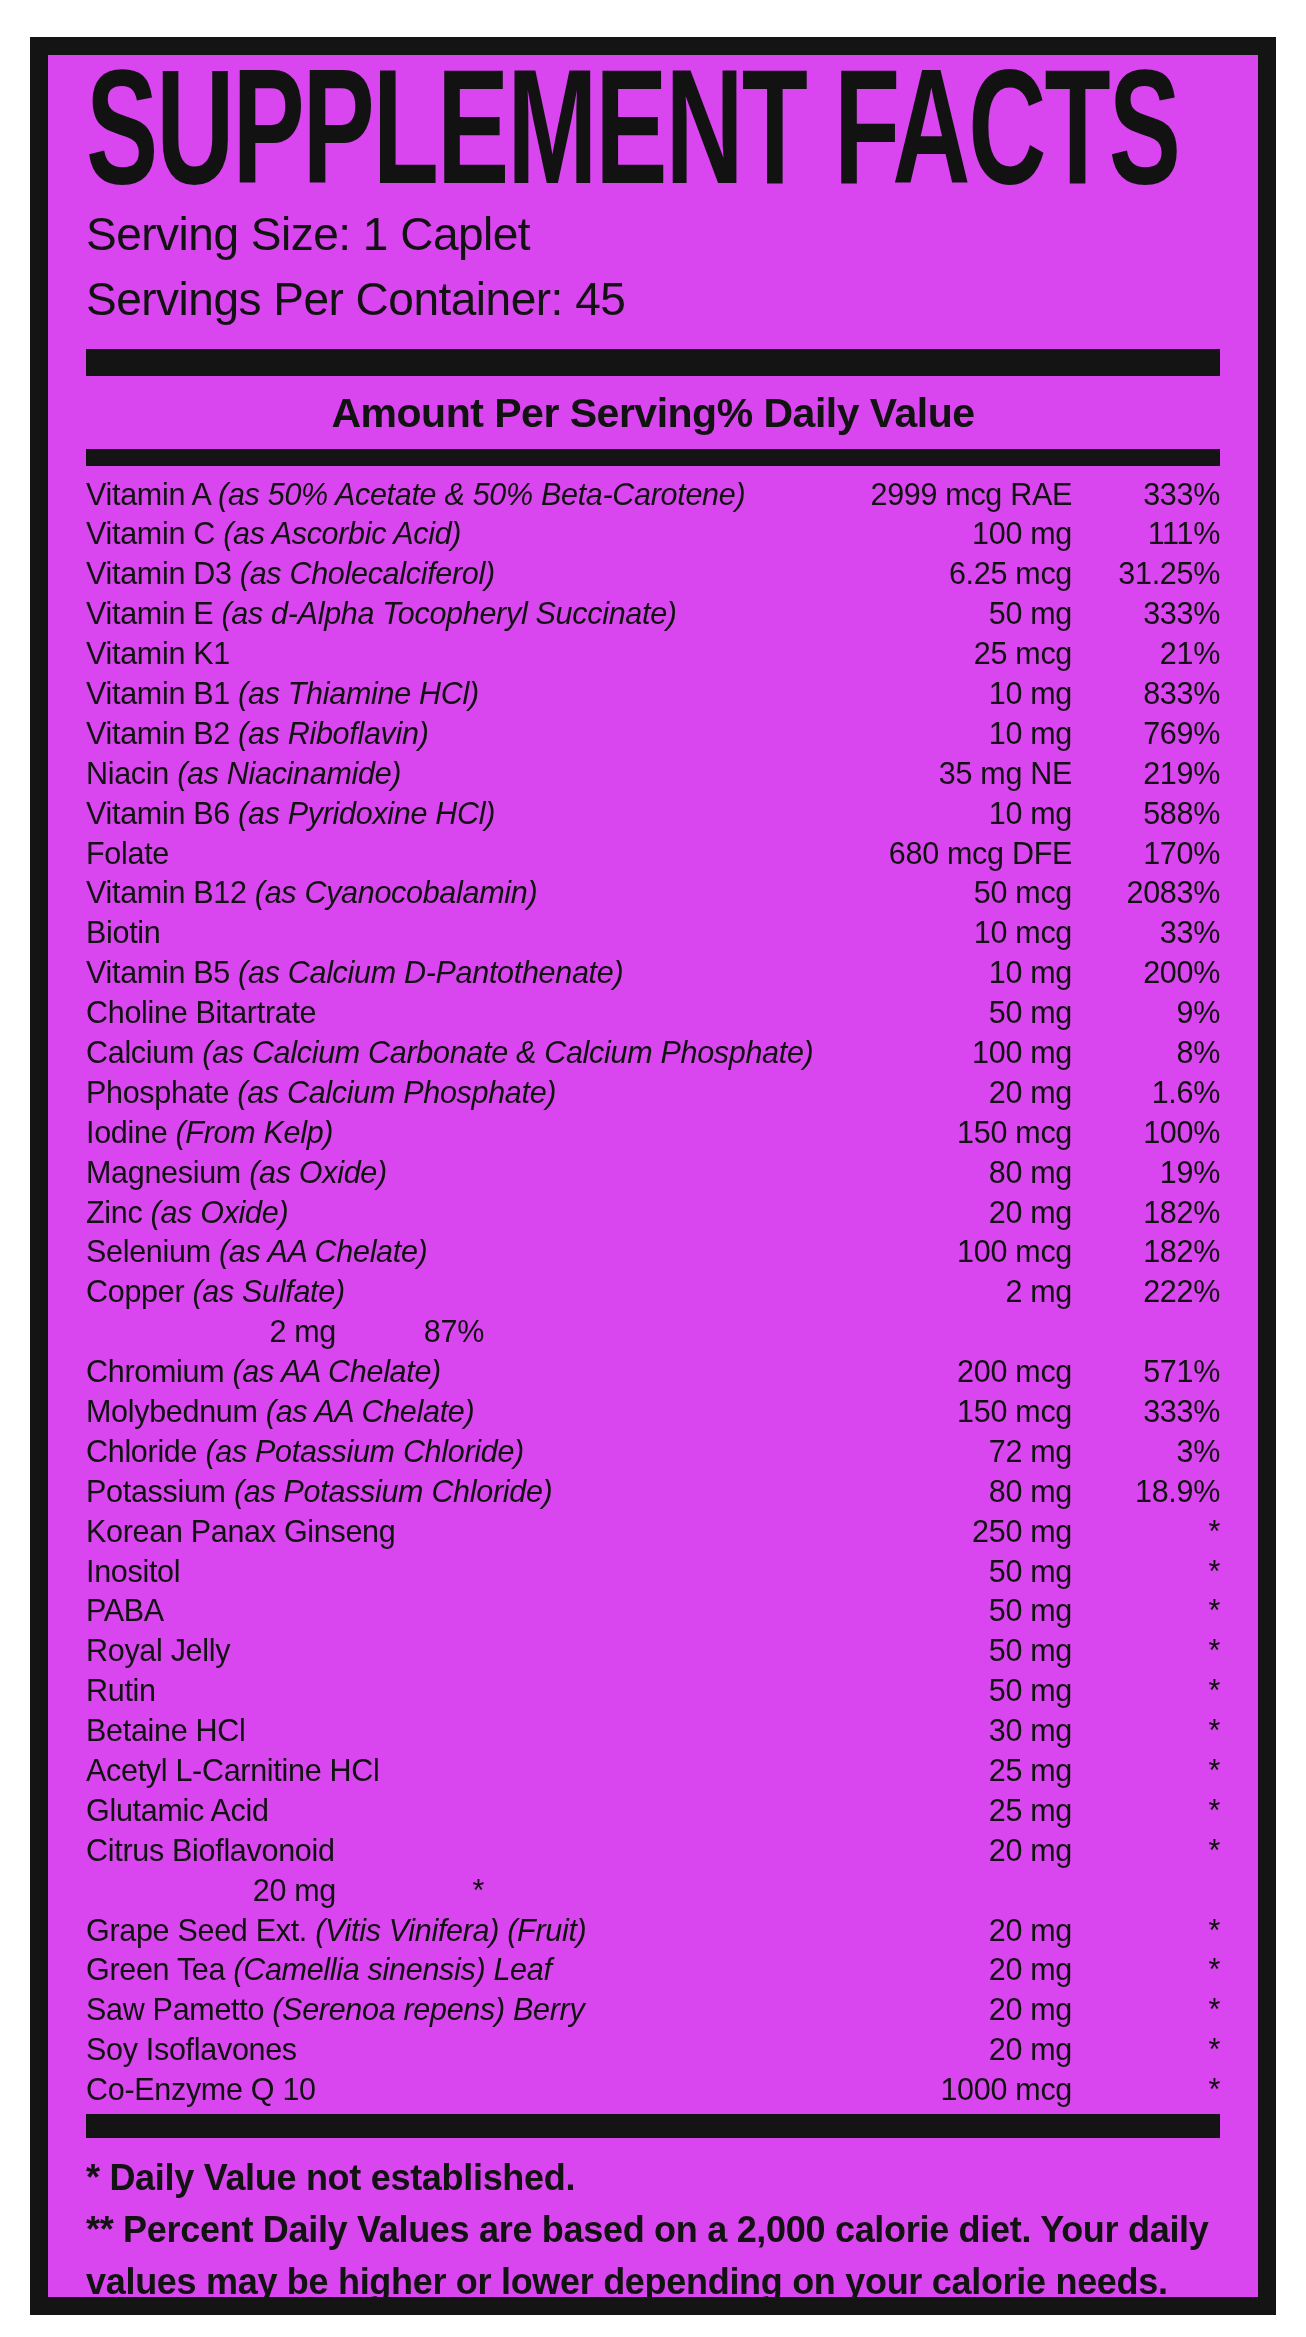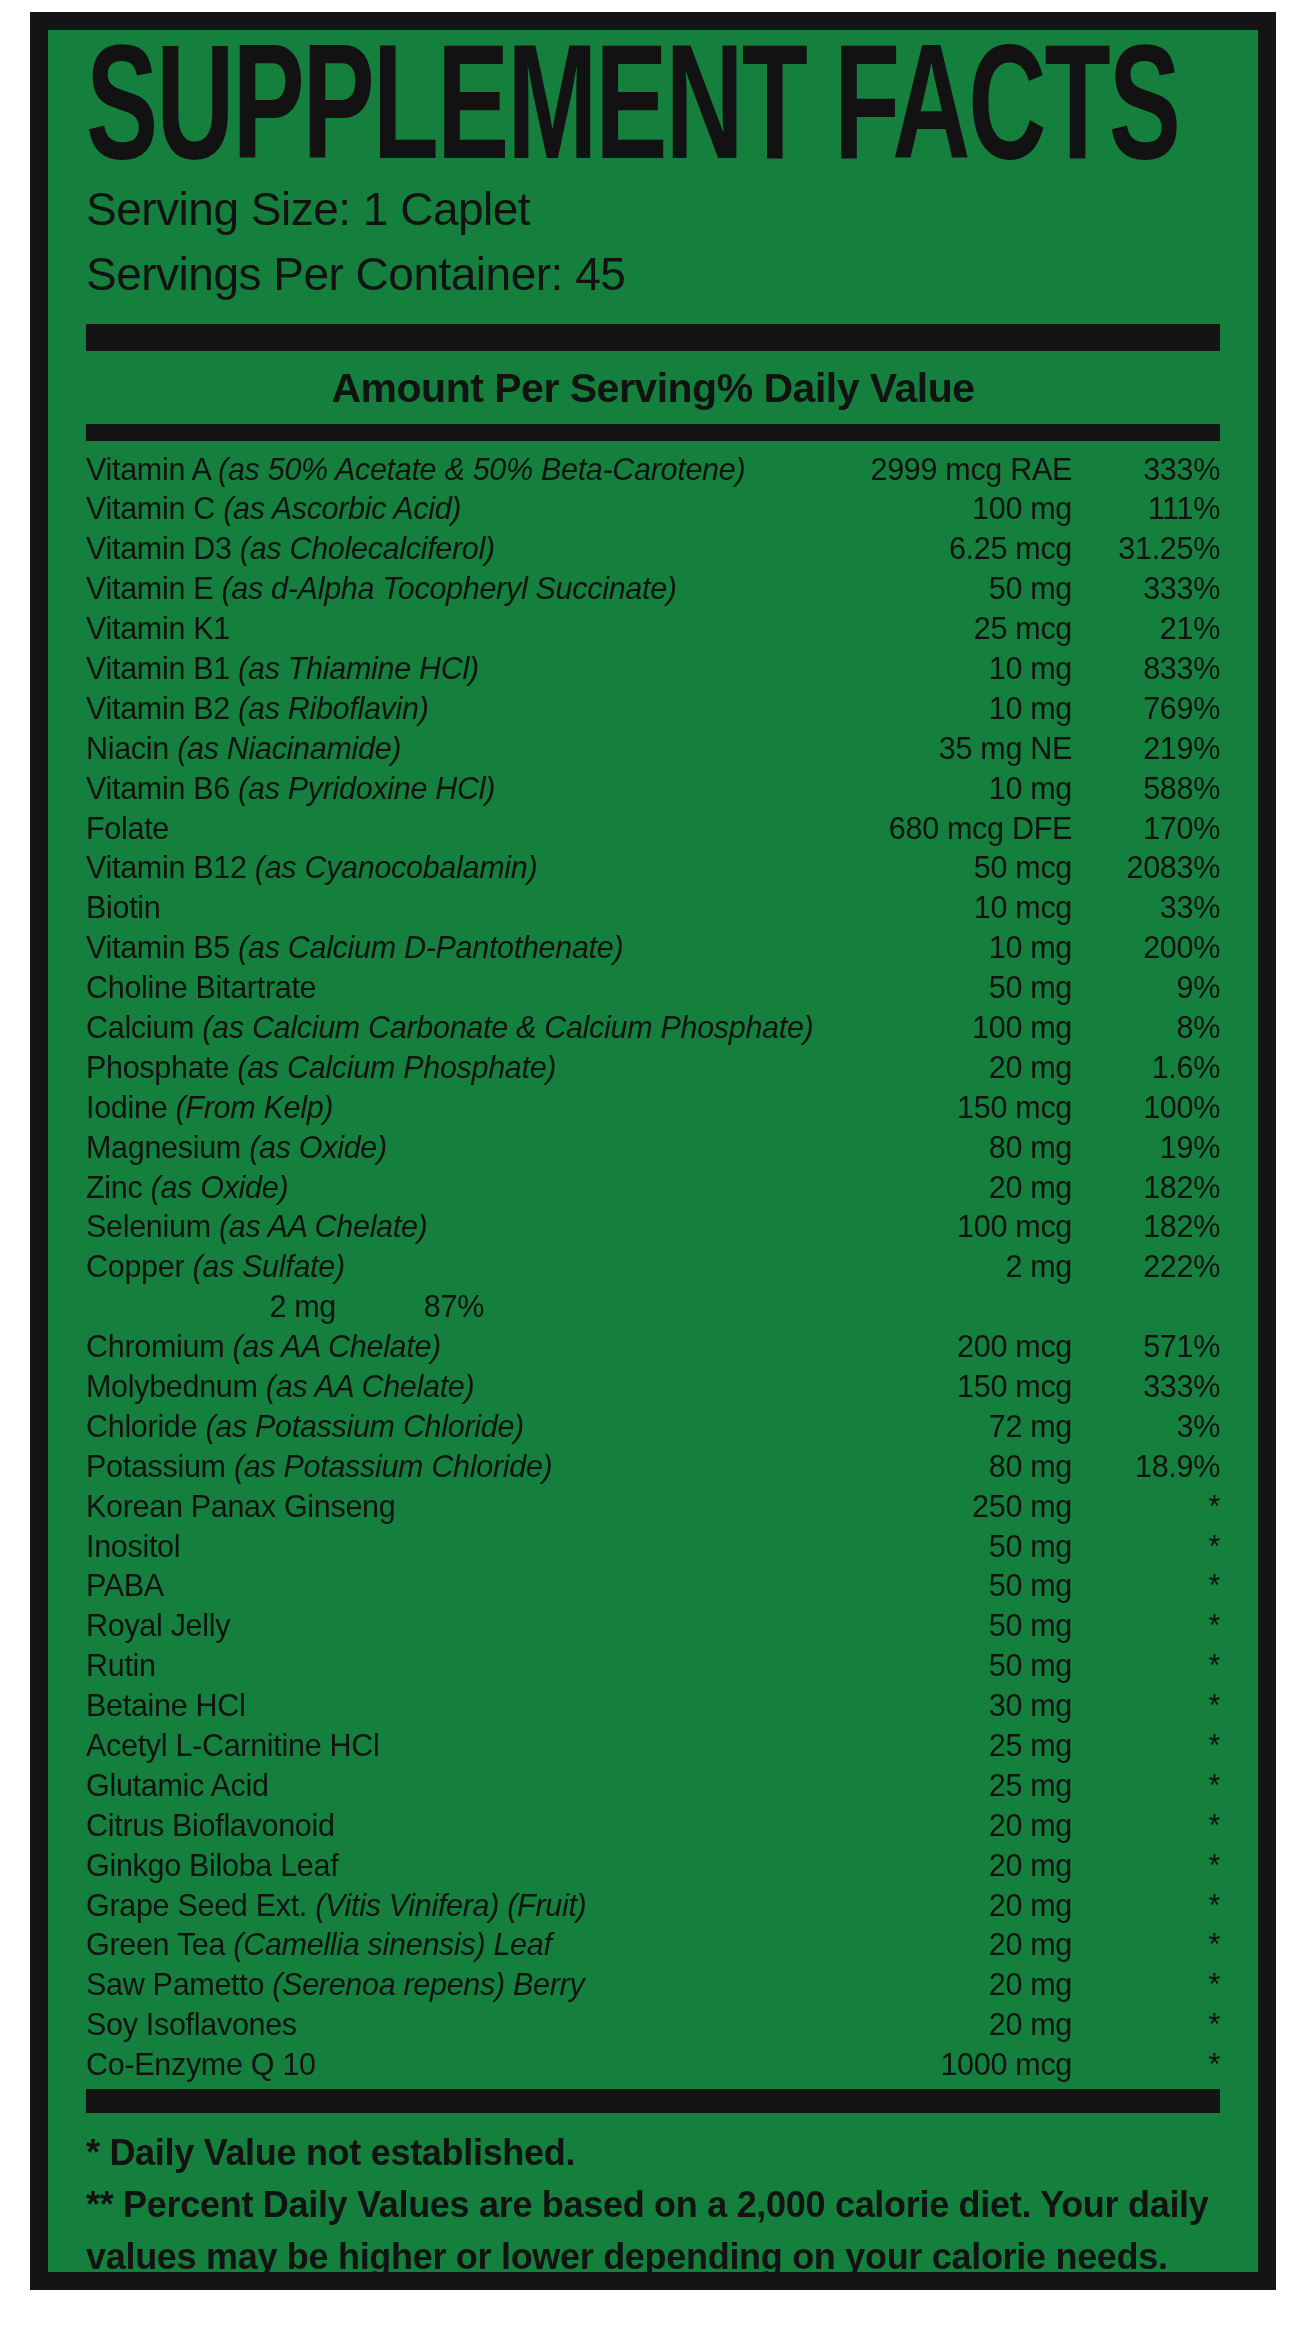--- a/index.html
+++ b/index.html
@@ -13,26 +13,26 @@
   }
   .canvas {
     position: relative;
     width: 1306px;
     height: 2337px;
     background: #ffffff;
   }
   .label {
     position: absolute;
     left: 30px;
-    top: 12px;
+    top: 37px;
     width: 1246px;
     height: 2278px;
     box-sizing: border-box;
     border: 18px solid #141414;
-    background: #15803d;
+    background: #d946ef;
     padding: 0 38px;
     overflow: hidden;
   }
   .title {
     font-size: 164px;
     font-weight: bold;
     line-height: 0.88;
     letter-spacing: -3px;
     white-space: nowrap;
     transform: scale(0.66, 1.0);
@@ -312,21 +312,20 @@
     <span class="rdv">*</span>
   </div>
 
   <div class="row">
     <span class="rname"><span class="n">Citrus Bioflavonoid</span><span class="note"></span></span>
     <span class="ramt">20 mg</span>
     <span class="rdv">*</span>
   </div>
 
   <div class="row">
-    <span class="rname"><span class="n">Ginkgo Biloba Leaf</span><span class="note"></span></span>
     <span class="ramt">20 mg</span>
     <span class="rdv">*</span>
   </div>
 
   <div class="row">
     <span class="rname"><span class="n">Grape Seed Ext. </span><span class="note">(Vitis Vinifera) (Fruit)</span></span>
     <span class="ramt">20 mg</span>
     <span class="rdv">*</span>
   </div>
 

